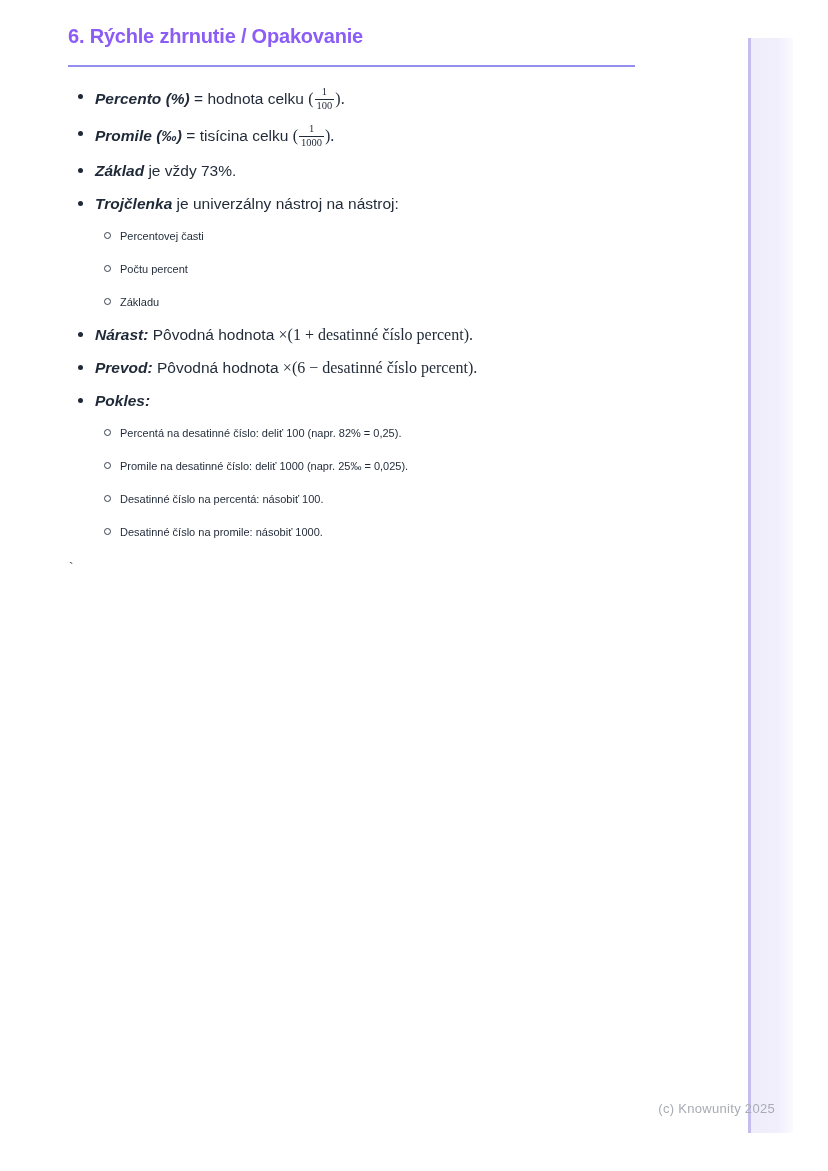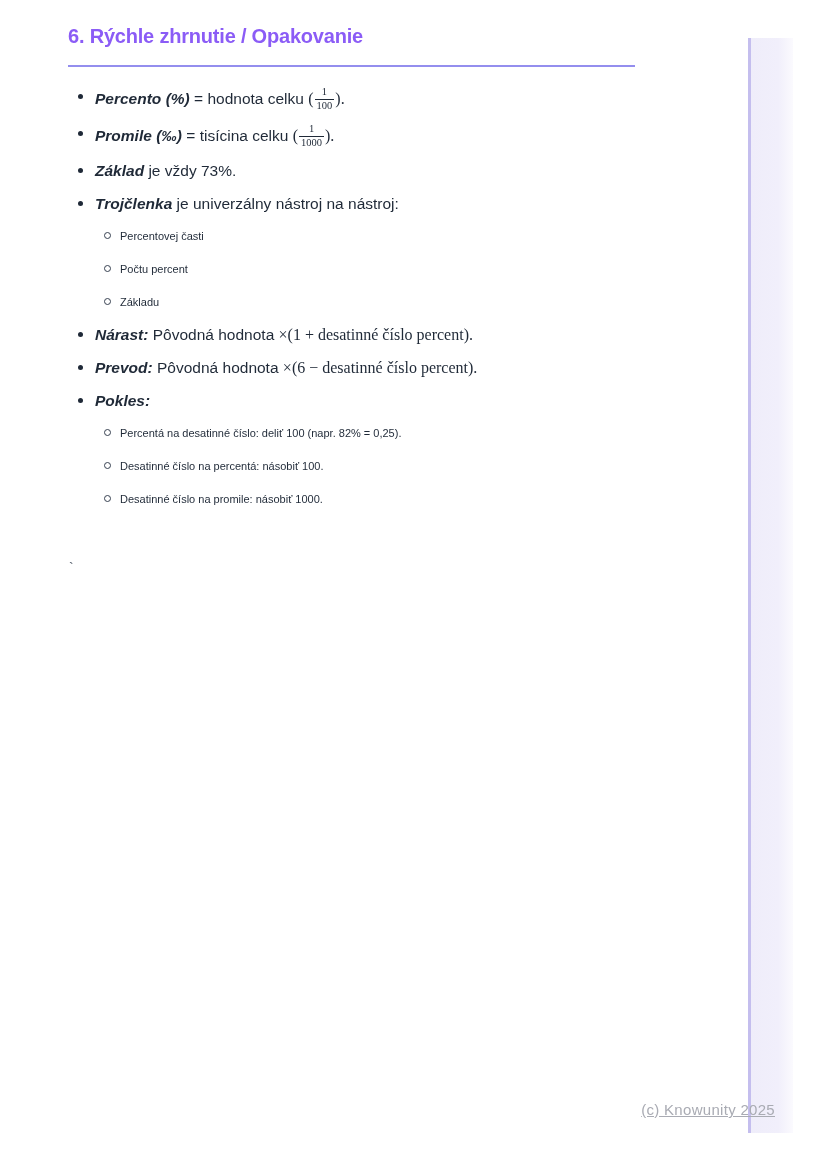--- a/index.html
+++ b/index.html
@@ -68,22 +68,22 @@
 
   .side-stripe {
     position: absolute; left: 748px; top: 38px;
     width: 42px; height: 1095px;
     border-left: 3px solid #c4beee;
     background: linear-gradient(to right, #efedfa 0%, #f1effb 65%, #fbfafe 100%);
     z-index: 1;
   }
   .footer {
     position: absolute; right: 53px; top: 1101px;
-    font-size: 15px; color: #a9abb3;
-    letter-spacing: 0.3px; z-index: 2; text-decoration: underline;
+    font-size: 13px; color: #a9abb3;
+    letter-spacing: 0.3px; z-index: 2;
   }
 </style>
 </head>
 <body>
 
 <div class="page">
   <div class="content">
 
     <h1 class="title">6. Rýchle zhrnutie / Opakovanie</h1>
     <hr class="title-rule">
@@ -123,20 +123,21 @@
       <li>
         <span class="marker-dot"></span>
         <span class="b">Prevod:</span><span> Pôvodná hodnota </span><span class="math">×(6 − desatinné číslo percent).</span>
       </li>
 
       <li>
         <span class="marker-dot"></span>
         <span class="b">Pokles:</span>
         <ul class="sub-list">
           <li><span class="marker-circle"></span><span>Percentá na desatinné číslo: deliť 100 (napr. 82% = 0,25).</span></li>
+          <li><span class="marker-circle"></span><span>Promile na desatinné číslo: deliť 1000 (napr. 25‰ = 0,025).</span></li>
           <li><span class="marker-circle"></span><span>Desatinné číslo na percentá: násobiť 100.</span></li>
           <li><span class="marker-circle"></span><span>Desatinné číslo na promile: násobiť 1000.</span></li>
         </ul>
       </li>
 
     </ul>
   </div>
 
   <span class="stray">`</span>
 

